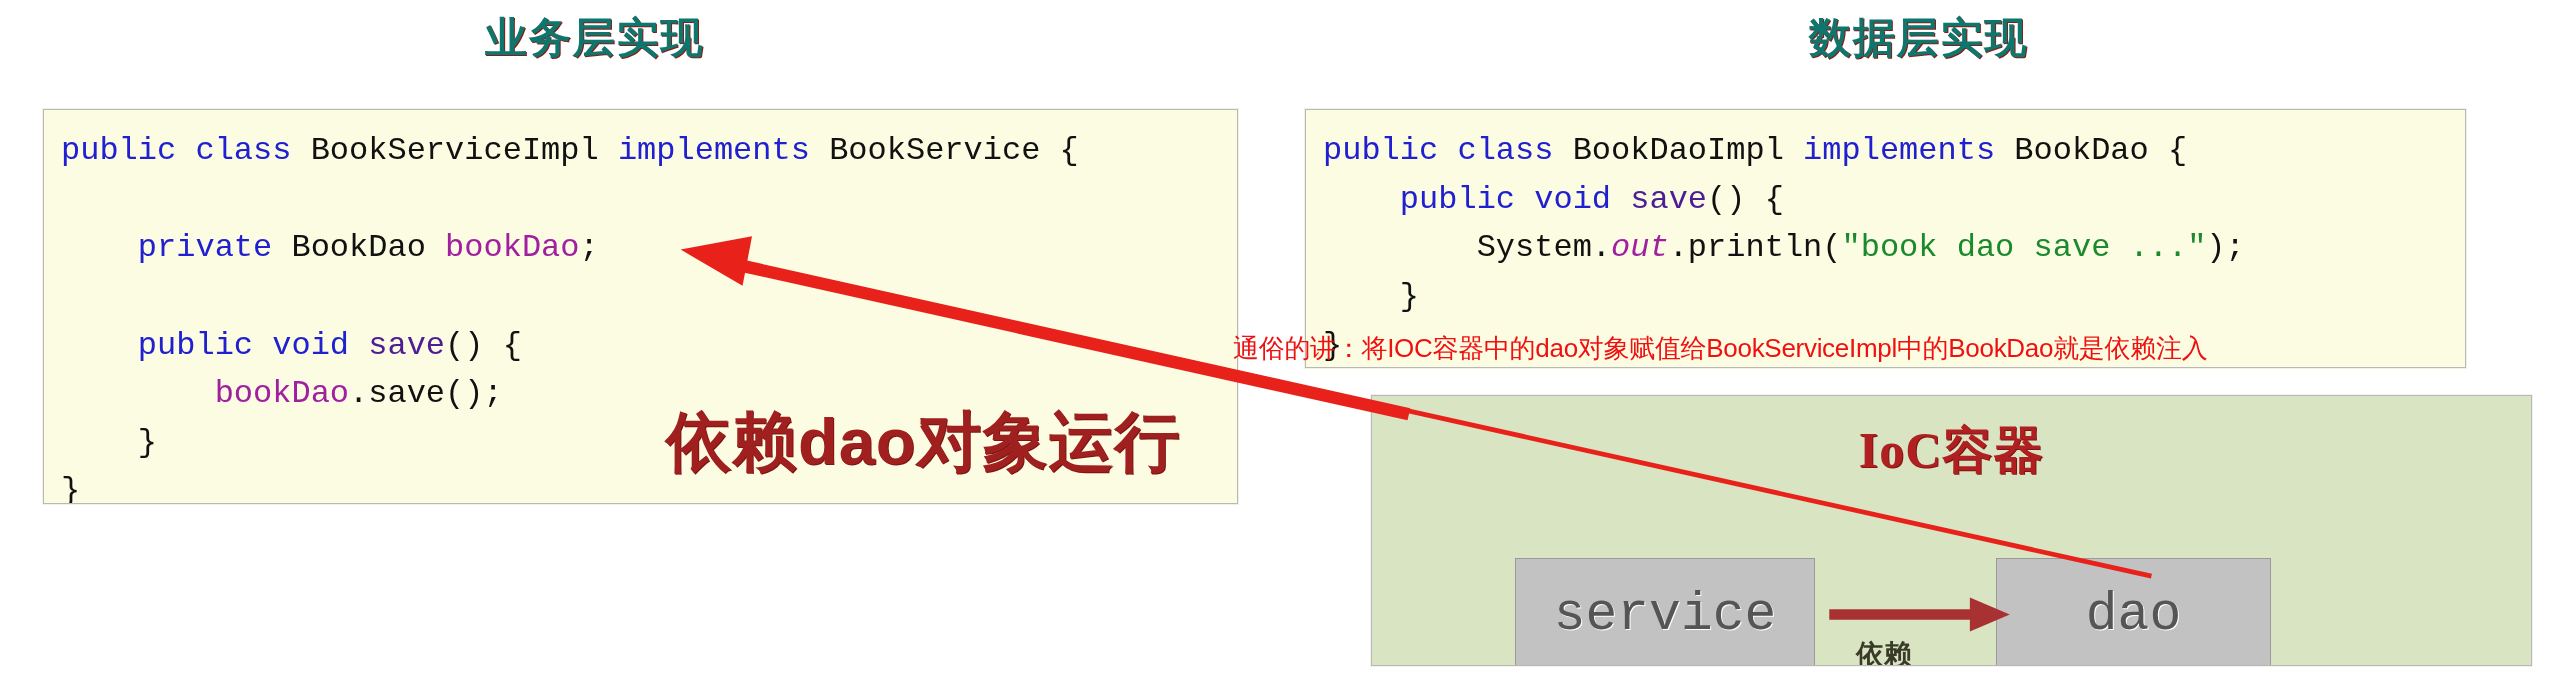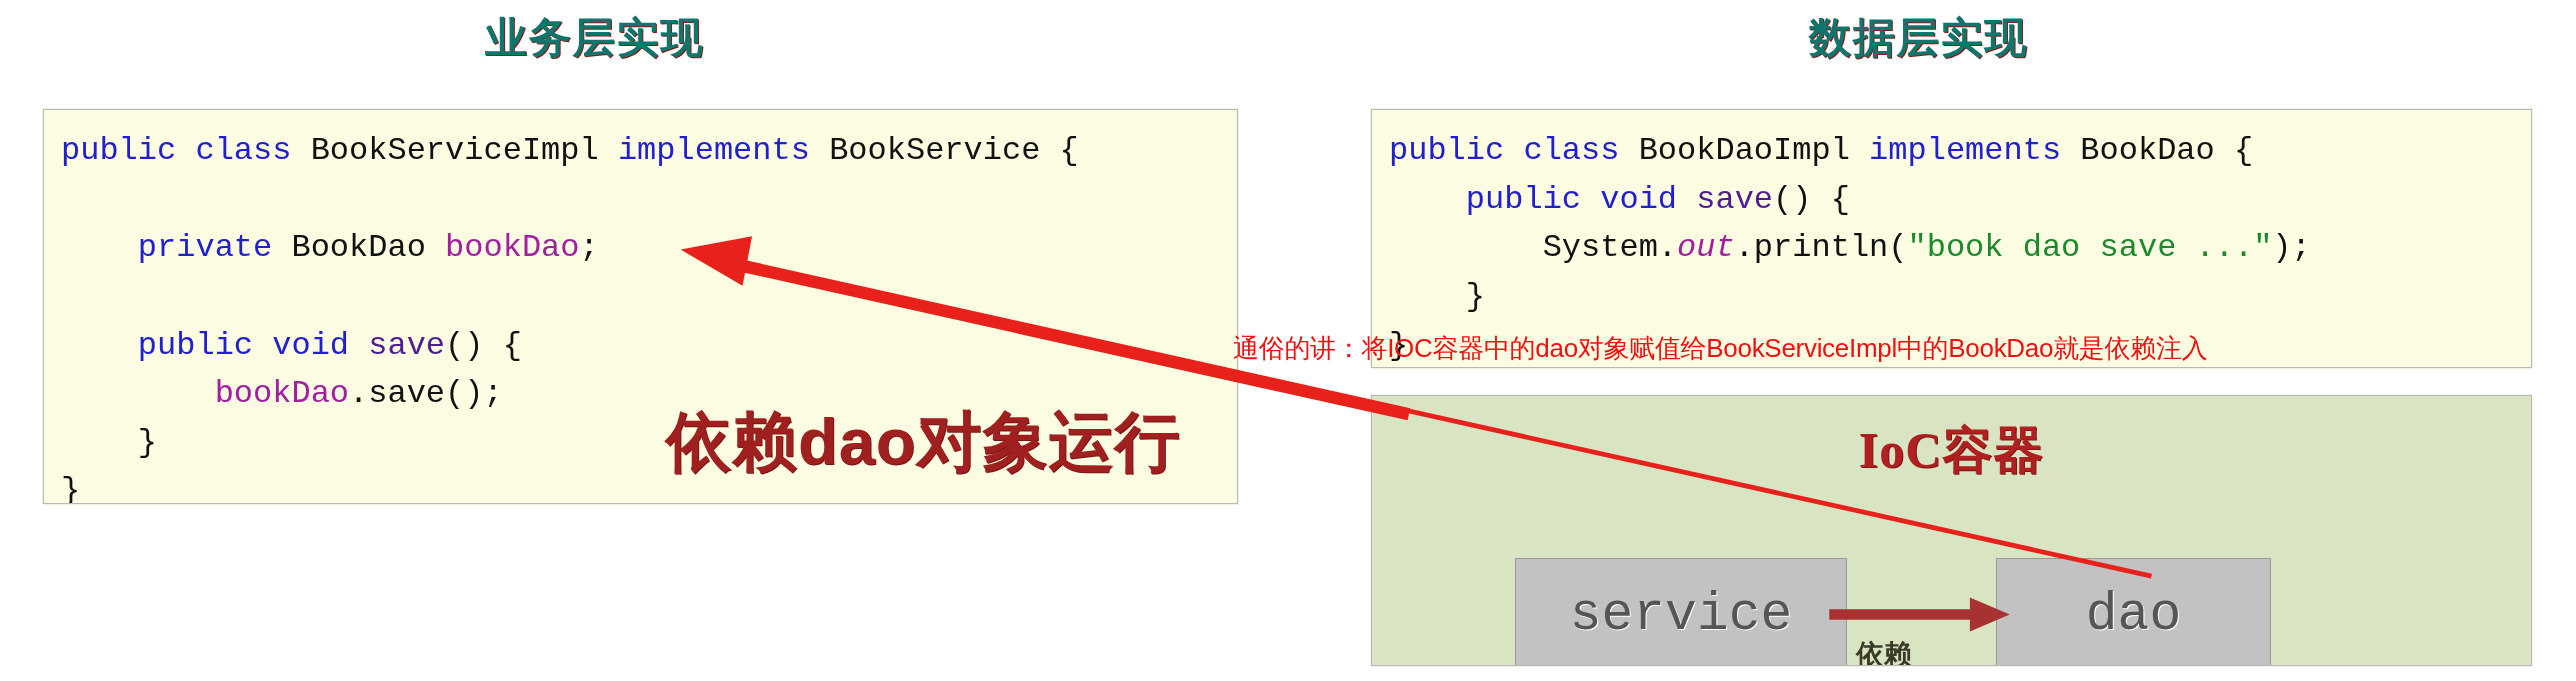--- a/index.html
+++ b/index.html
@@ -30,21 +30,21 @@
     border:1.9px solid #b8b8b8;
     box-sizing:border-box;
     box-shadow:0 0 0 1px #f2f2e4;
     font-family:"Liberation Mono","DejaVu Sans Mono",monospace;
     font-size:32px;
     line-height:1.52;
     color:#111111;
     overflow:hidden;
   }
   #code-left{left:43px;top:109px;width:1195px;height:395px;padding:17px 16px 0 17px;}
-  #code-right{left:1371px;top:109px;width:1161px;height:259px;padding:17px 0 0 17px;}
+  #code-right{left:1305px;top:109px;width:1161px;height:259px;padding:17px 0 0 17px;}
 
   .ln{white-space:pre;display:block;}
   .kw{color:#2020d0;}
   .mth{color:#4c1d95;}
   .fld{color:#a020a0;}
   .str{color:#1b8a2c;}
   .stat{color:#a020a0;font-style:italic;}
   .pln{color:#111111;}
 
   #label-dep-dao{
@@ -94,21 +94,21 @@
     position:absolute;
     background:#c2c2c2;
     border:1px solid #9a9a9a;
     box-sizing:border-box;
     display:flex;align-items:center;justify-content:center;
     font-family:"Liberation Mono","DejaVu Sans Mono",monospace;
     font-size:53px;
     color:#555555;
     text-shadow:1px 1px 0 #ffffff;
   }
-  #bean-service{left:143px;top:162px;width:332px;height:114px;}
+  #bean-service{left:143px;top:162px;width:300px;height:114px;}
   #bean-dao{left:624px;top:162px;width:275px;height:114px;}
 
   #dep-arrow{position:absolute;left:455px;top:190px;width:186px;height:57px;}
   #dep-label{
     position:absolute;
     left:484px;top:240px;
     font-family:"Liberation Sans",sans-serif;
     font-weight:bold;
     font-size:28px;
     color:#3a3a28;

